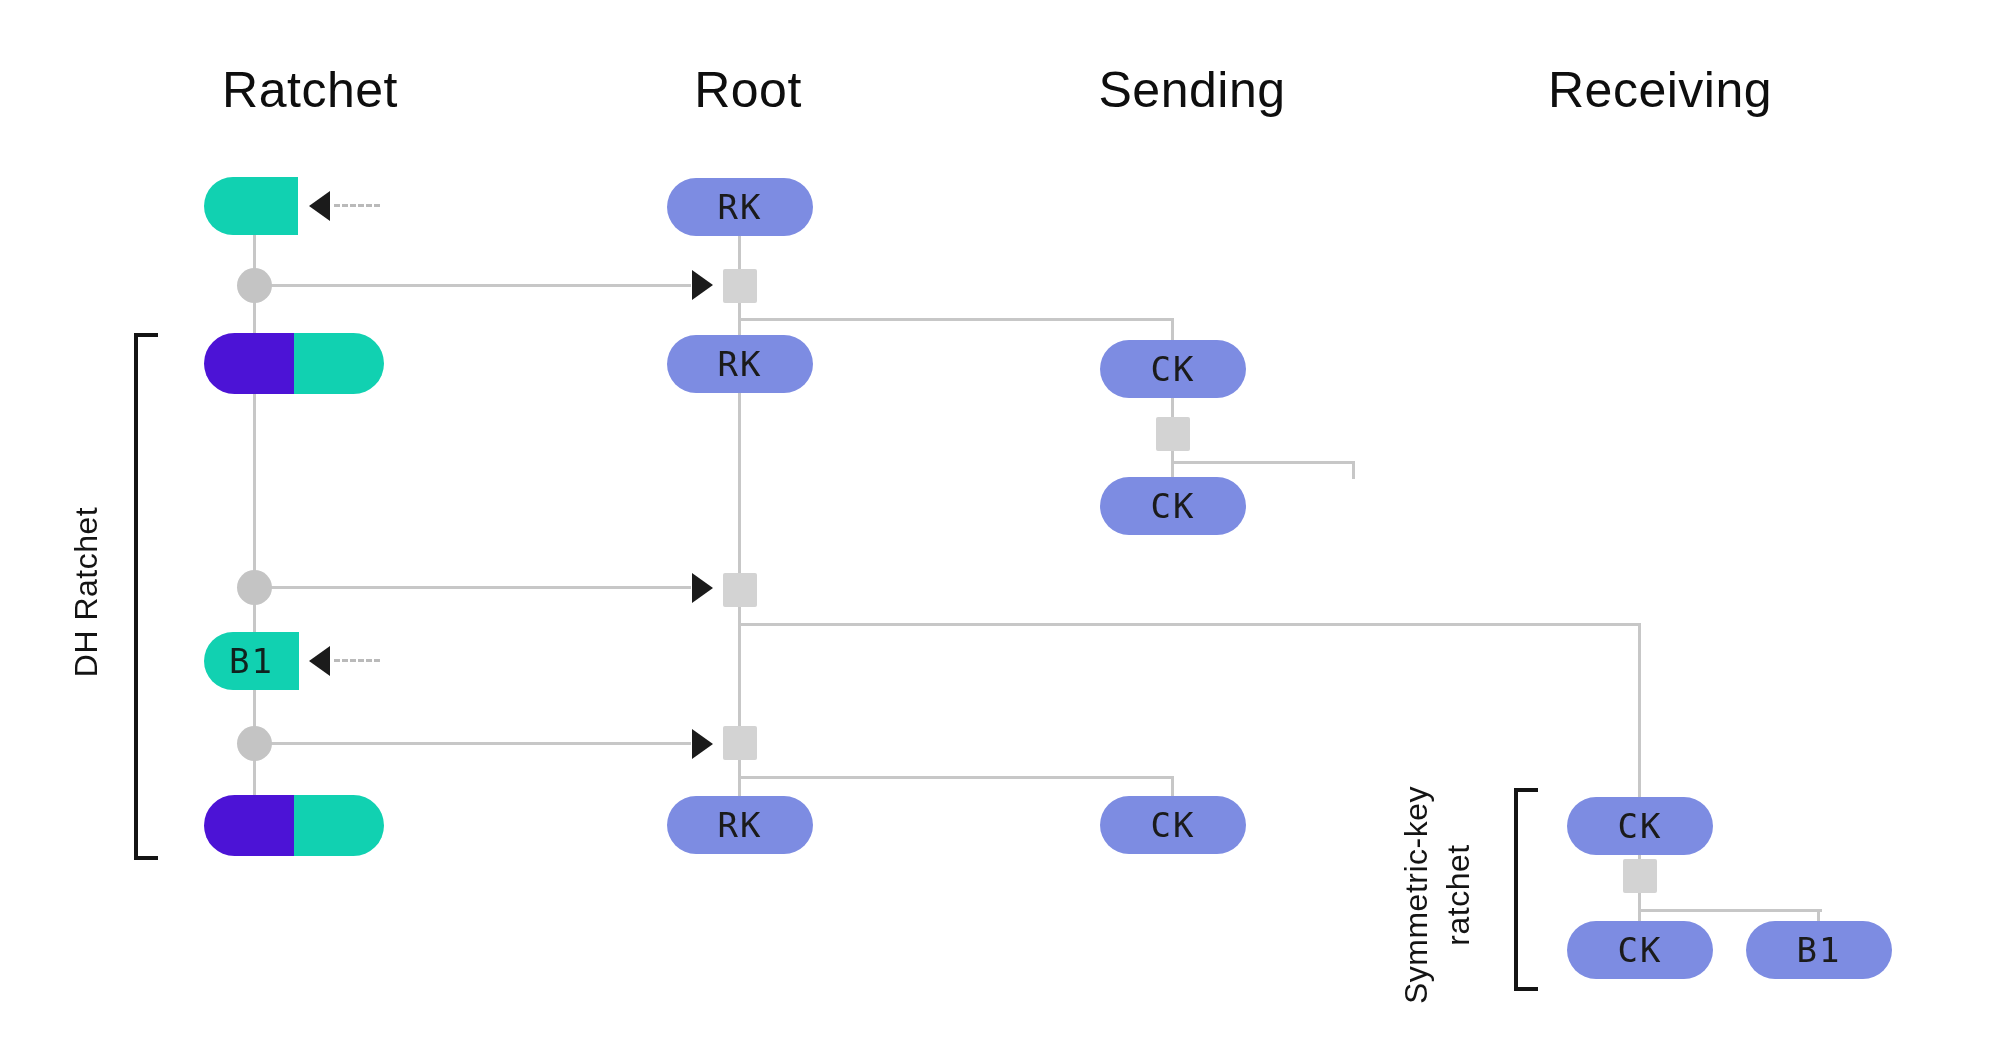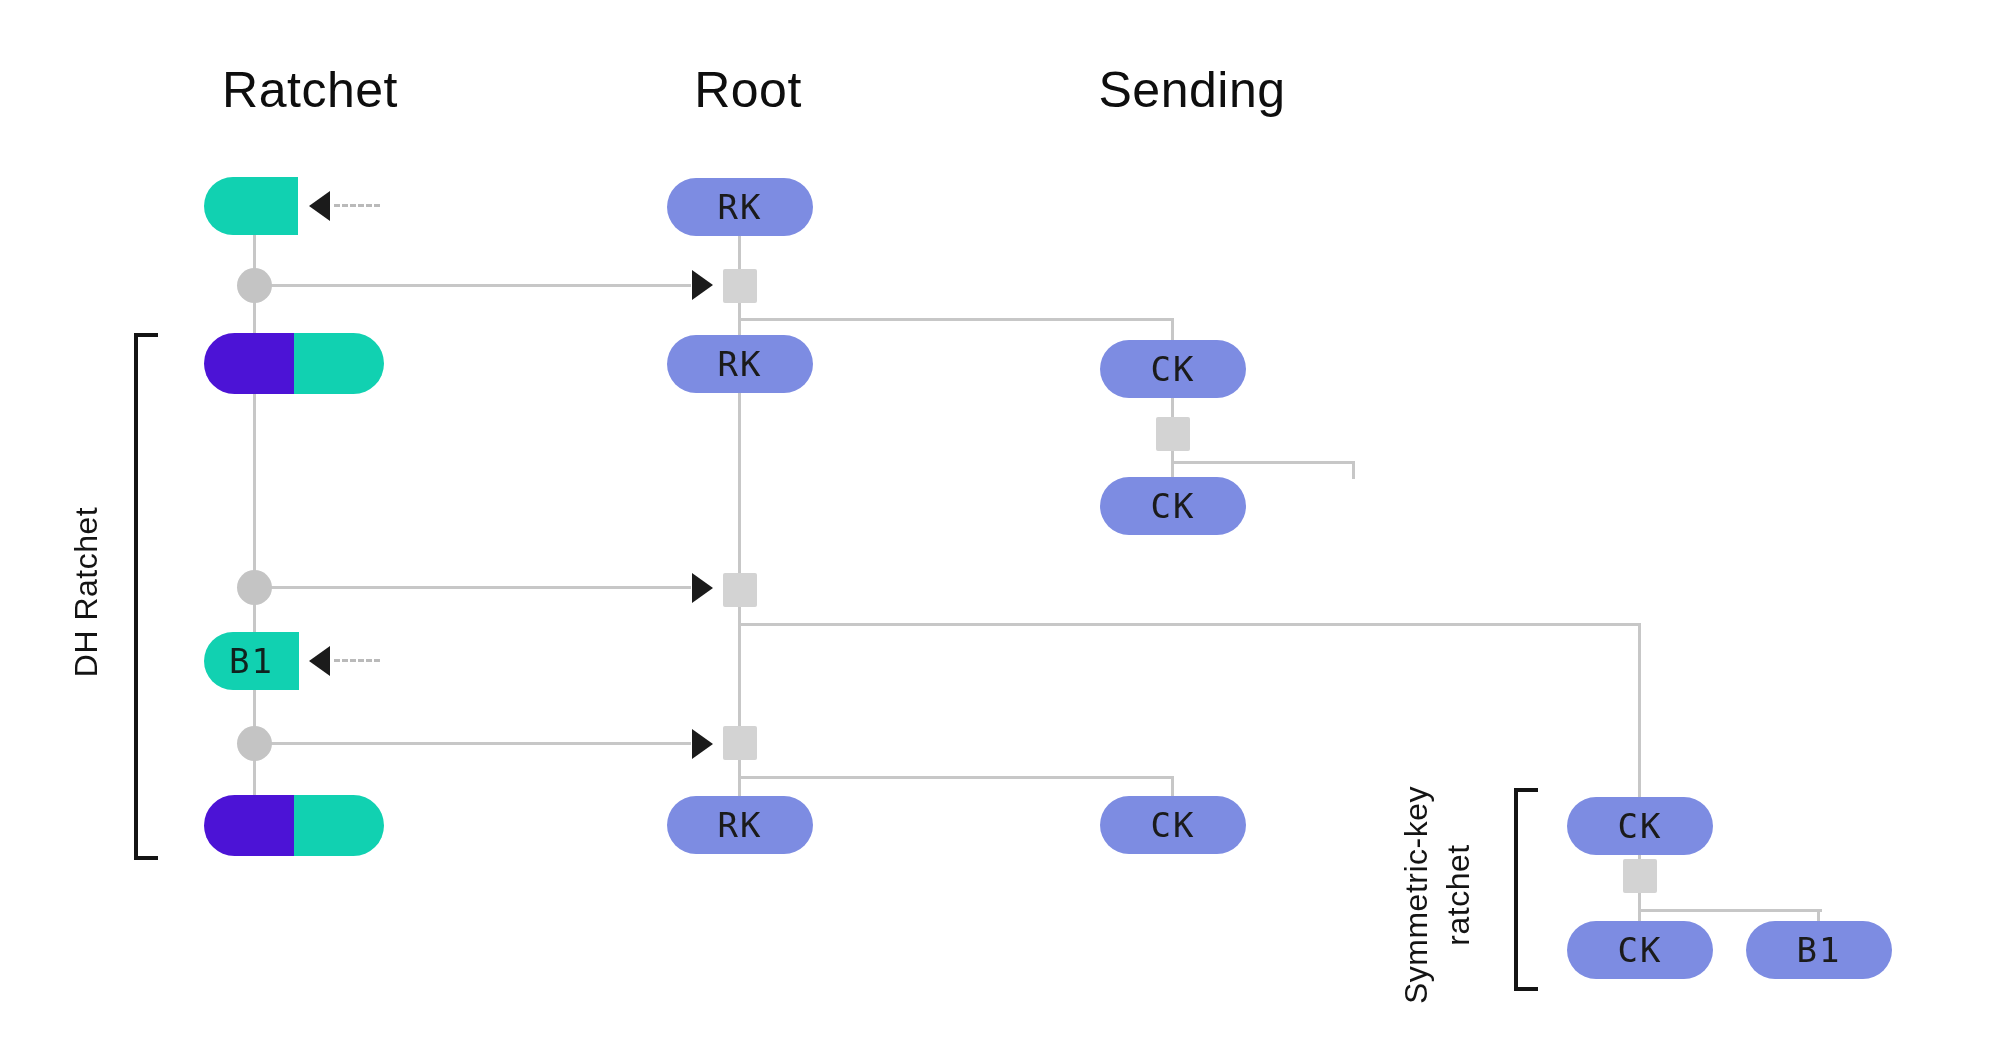--- a/index.html
+++ b/index.html
@@ -39,20 +39,21 @@
   .z1{z-index:1}.z2{z-index:2}.z3{z-index:3}
 </style>
 </head>
 <body>
 
 <div class="canvas">
 
   <div class="hdr" style="left:160px;top:63px">Ratchet</div>
   <div class="hdr" style="left:598px;top:63px">Root</div>
   <div class="hdr" style="left:1042px;top:63px">Sending</div>
+  <div class="hdr" style="left:1510px;top:63px">Receiving</div>
 
   <div class="line z1" style="left:253px;top:234px;width:3px;height:561px"></div>
   <div class="line z1" style="left:738px;top:236px;width:3px;height:560px"></div>
 
   <div class="line z1" style="left:271px;top:284px;width:420px;height:3px"></div>
   <div class="line z1" style="left:271px;top:586px;width:420px;height:3px"></div>
   <div class="line z1" style="left:271px;top:742px;width:420px;height:3px"></div>
   <div class="arr-r z2" style="left:692px;top:270px"></div>
   <div class="arr-r z2" style="left:692px;top:573px"></div>
   <div class="arr-r z2" style="left:692px;top:729px"></div>

